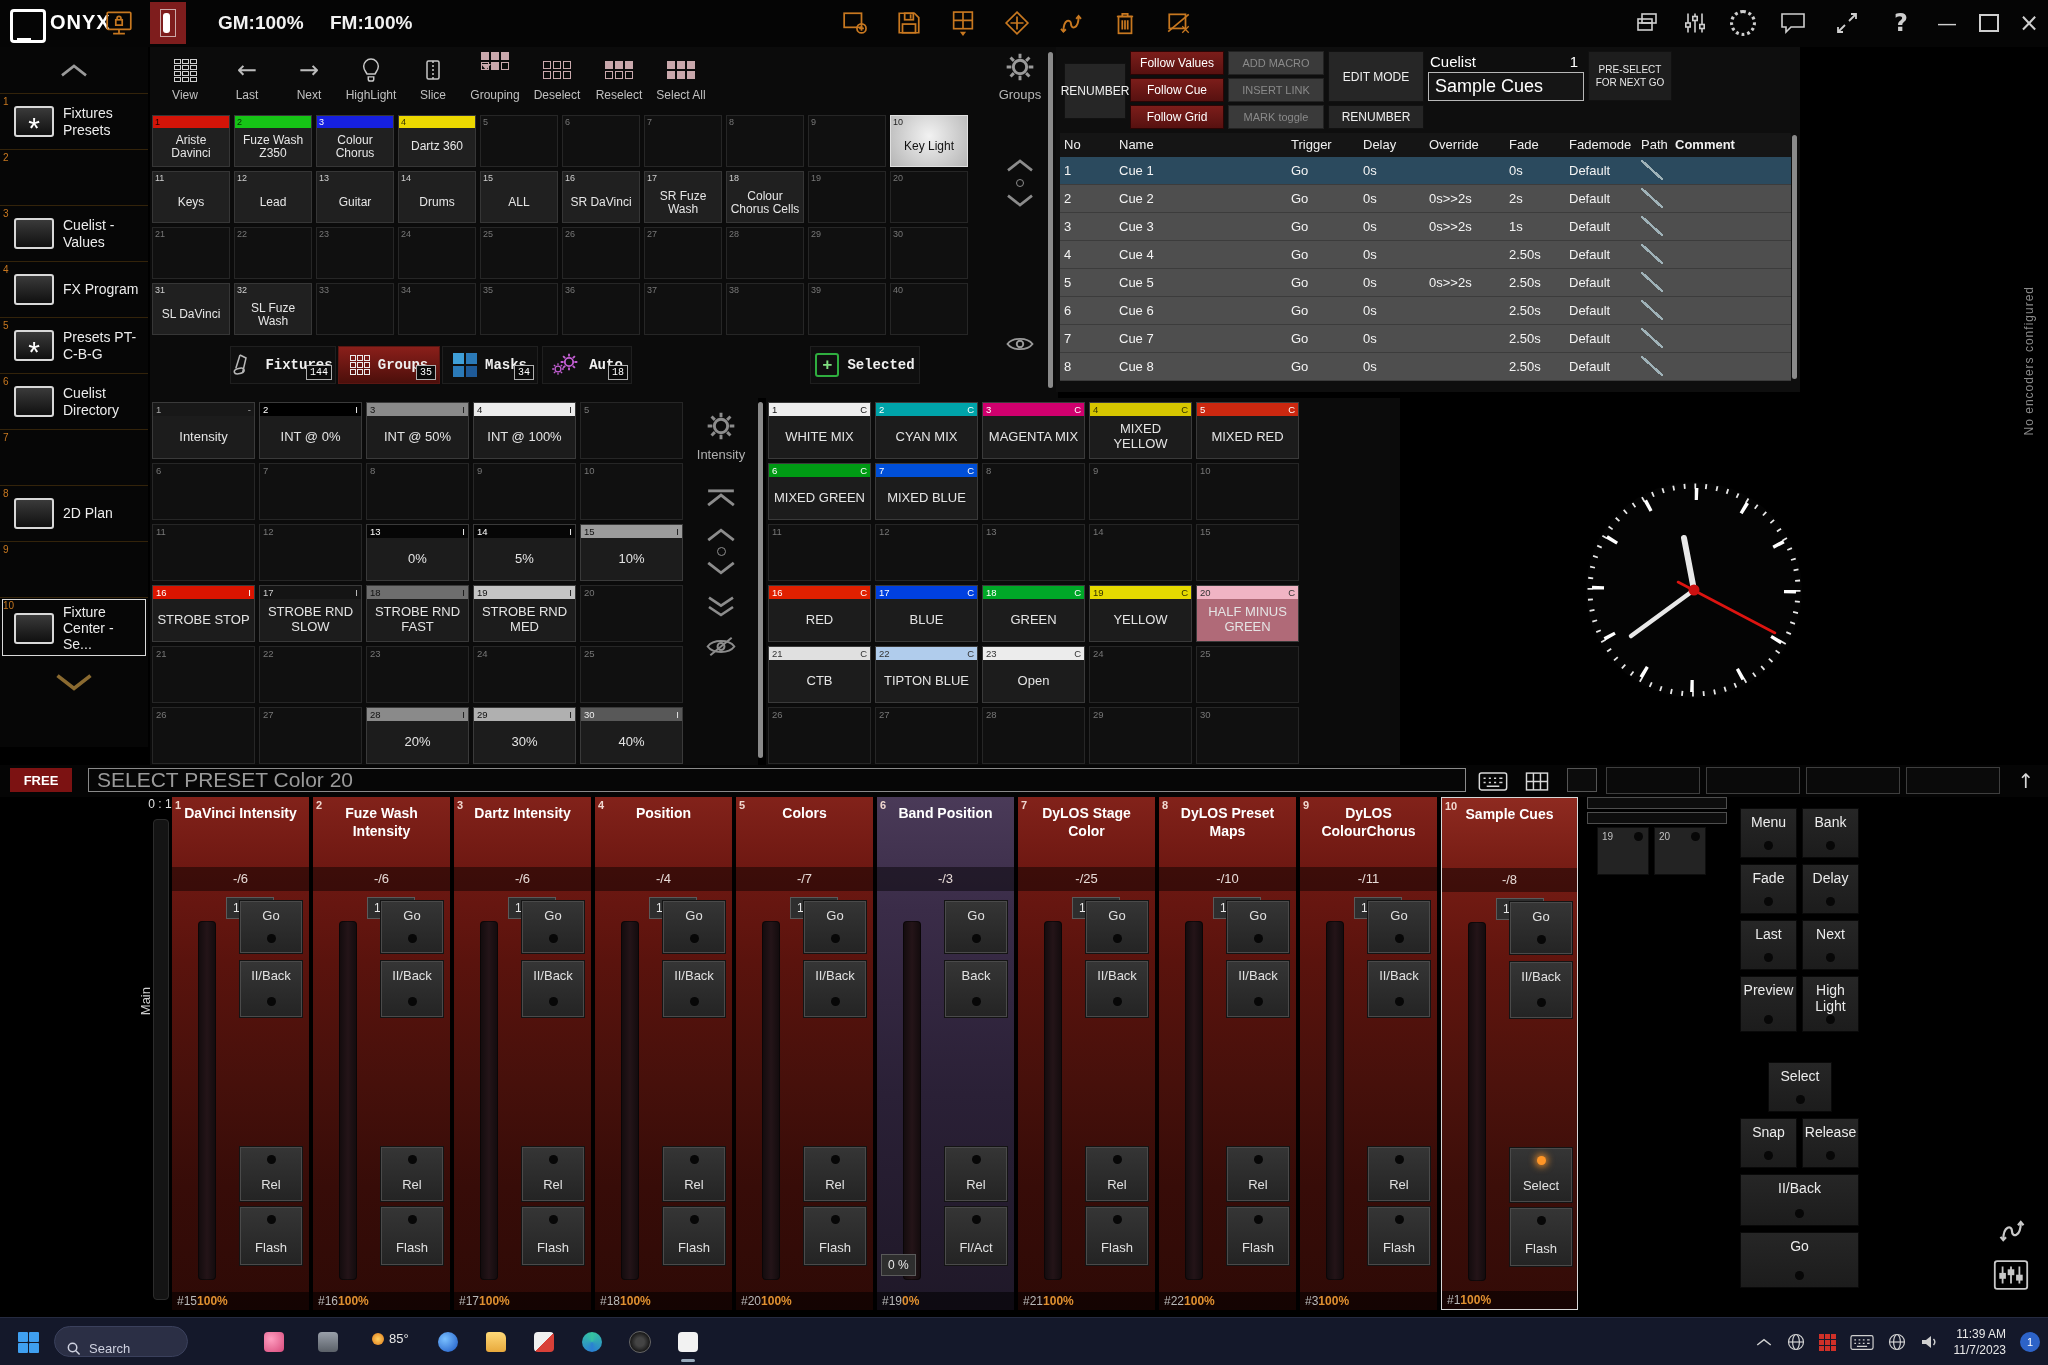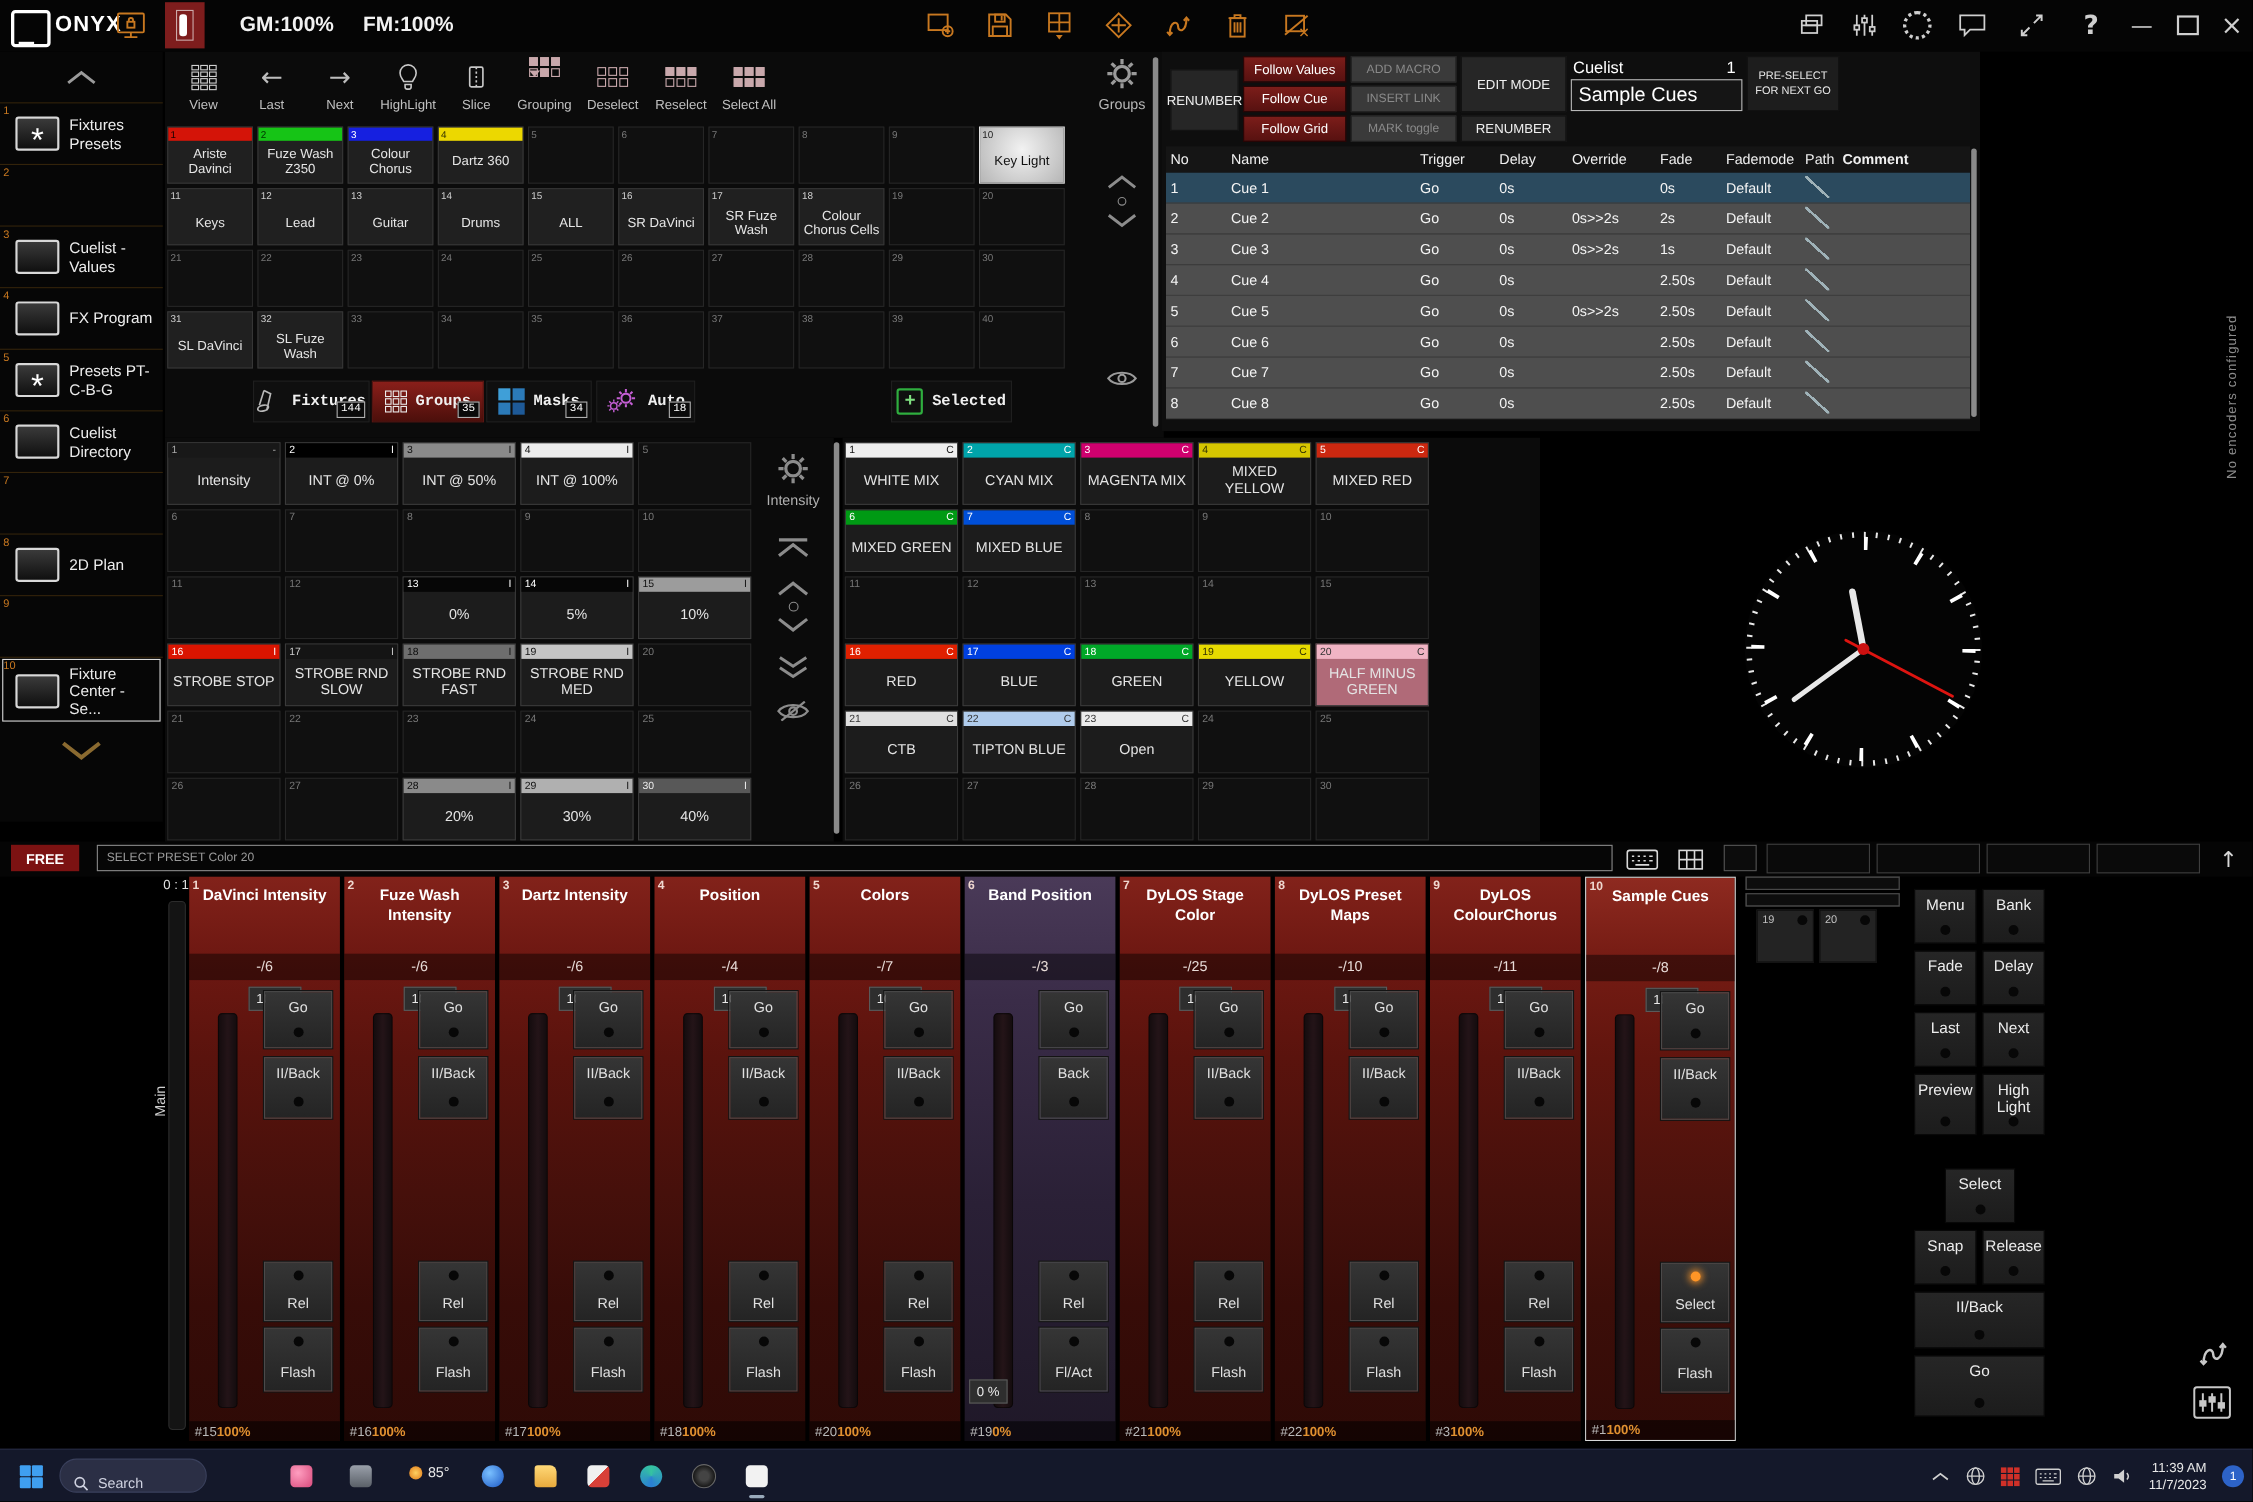--- a/index.html
+++ b/index.html
@@ -111,21 +111,21 @@
   .pctrl .lb{font-size:13px;color:#b0b0b0;margin:5px 0 26px;}
   .pctrl .gap{height:18px;}
   .pdot{width:7px;height:7px;border:1px solid #8c8c8c;border-radius:50%;margin:4px 0;}
 
   
   .clock{left:1583px;top:479px;}
 
   
   .cmdrow{left:0;top:765px;width:2048px;height:32px;background:#050505;}
   .freebox{left:10px;top:3px;width:62px;height:24px;background:#7c1212;color:#fff;font-size:13px;font-weight:bold;display:flex;align-items:center;justify-content:center;}
-  .cmdinput{left:88px;top:3px;width:1378px;height:24px;box-sizing:border-box;border:1px solid #8a8a8a;background:#060606;color:#9a9a9a;font-size:11px;line-height:22px;padding-left:8px;overflow:hidden;white-space:nowrap;}
+  .cmdinput{left:88px;top:3px;width:1378px;height:24px;box-sizing:border-box;border:1px solid #8a8a8a;background:#060606;color:#9a9a9a;font-size:21px;line-height:22px;padding-left:8px;overflow:hidden;white-space:nowrap;}
   .cmd-ic{top:6px;color:#d8d8d8;}
   .minibox{left:1567px;top:3px;width:30px;height:24px;border:1px solid #555;background:#0c0c0c;box-sizing:border-box;}
   .cmdrect{top:2px;width:94px;height:27px;border:1px solid #3e3e3e;background:#0a0a0a;box-sizing:border-box;}
   .cmdup{left:2010px;top:2px;width:32px;height:27px;display:flex;align-items:center;justify-content:center;color:#d8d8d8;font-family:"DejaVu Sans",sans-serif;font-size:20px;}
 
   
   .master{left:128px;top:797px;width:40px;height:513px;margin-left:12px;}
   .master .pg{font-size:12px;color:#e0e0e0;text-align:center;}
   .master .track{position:absolute;left:13px;top:22px;bottom:10px;width:14px;background:#141414;border:1px solid #2c2c2c;}
   .master .mlabel{position:absolute;left:-2px;top:190px;writing-mode:vertical-rl;transform:rotate(180deg);color:#d0d0d0;font-size:13px;}

